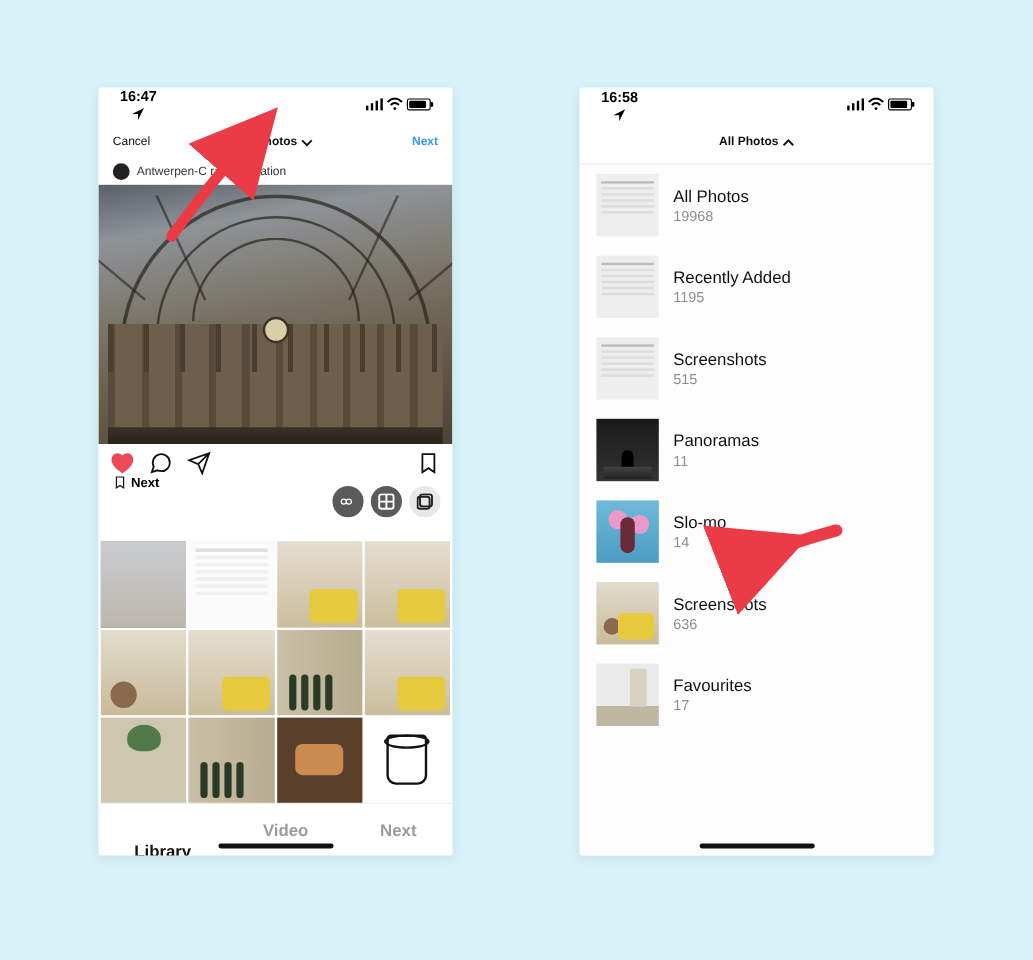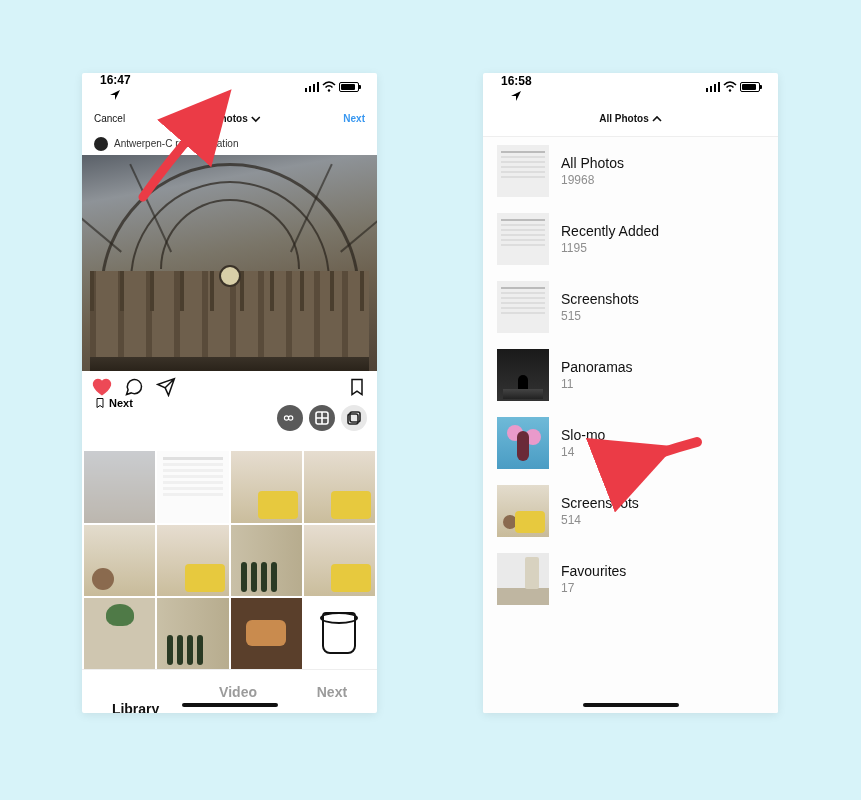--- a/index.html
+++ b/index.html
@@ -361,21 +361,21 @@
         <div class="album-thumb slomo"></div>
         <div>
           <div class="album-title">Slo-mo</div>
           <div class="album-count">14</div>
         </div>
       </div>
       <div class="album-row">
         <div class="album-thumb fav"></div>
         <div>
           <div class="album-title">Screenshots</div>
-          <div class="album-count">514</div>
+          <div class="album-count">636</div>
         </div>
       </div>
       <div class="album-row">
         <div class="album-thumb pano"></div>
         <div>
           <div class="album-title">Favourites</div>
           <div class="album-count">17</div>
         </div>
       </div>
     </div>

